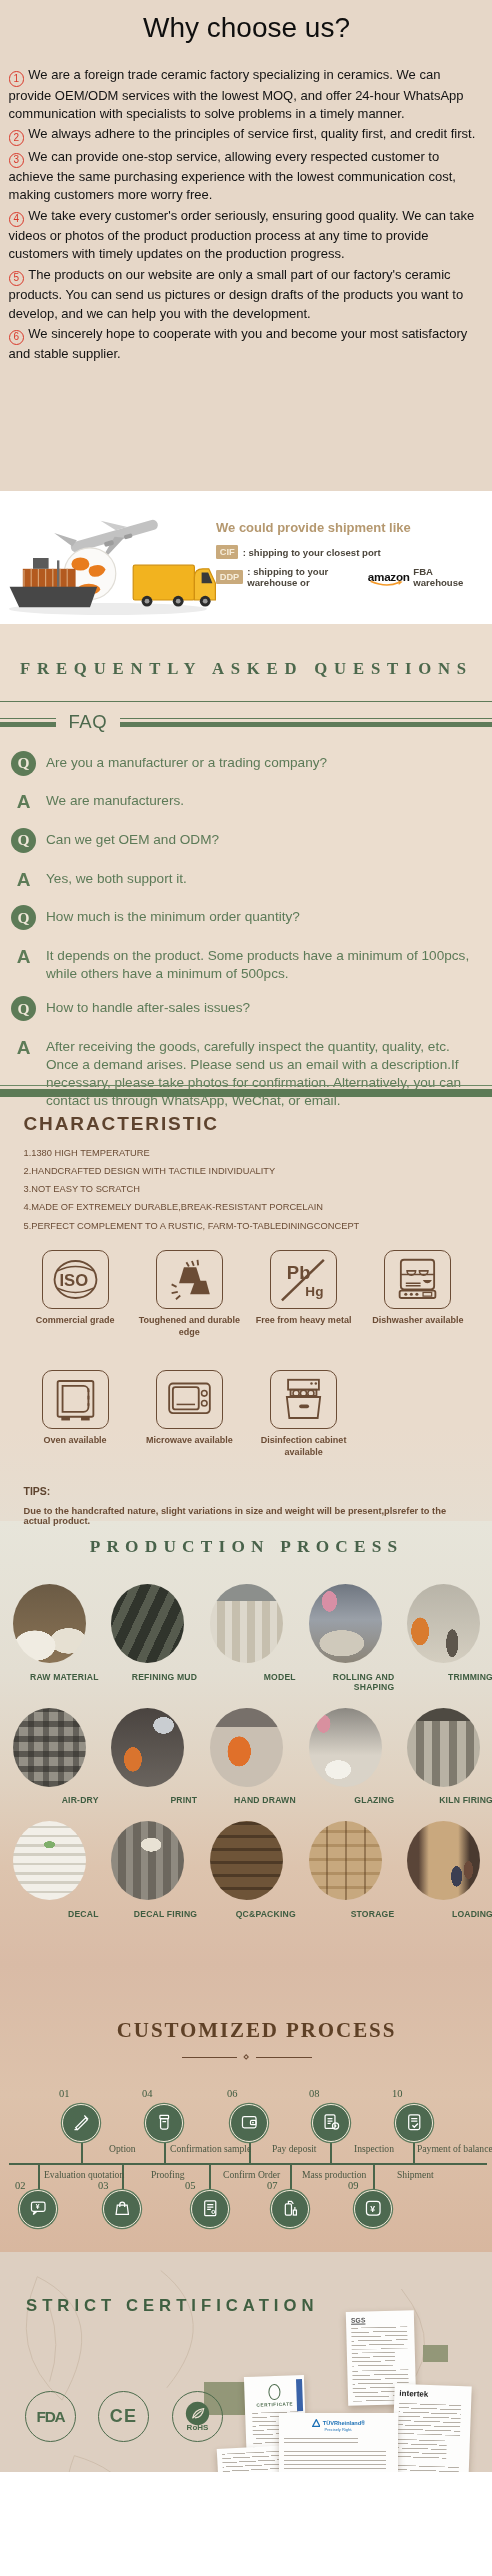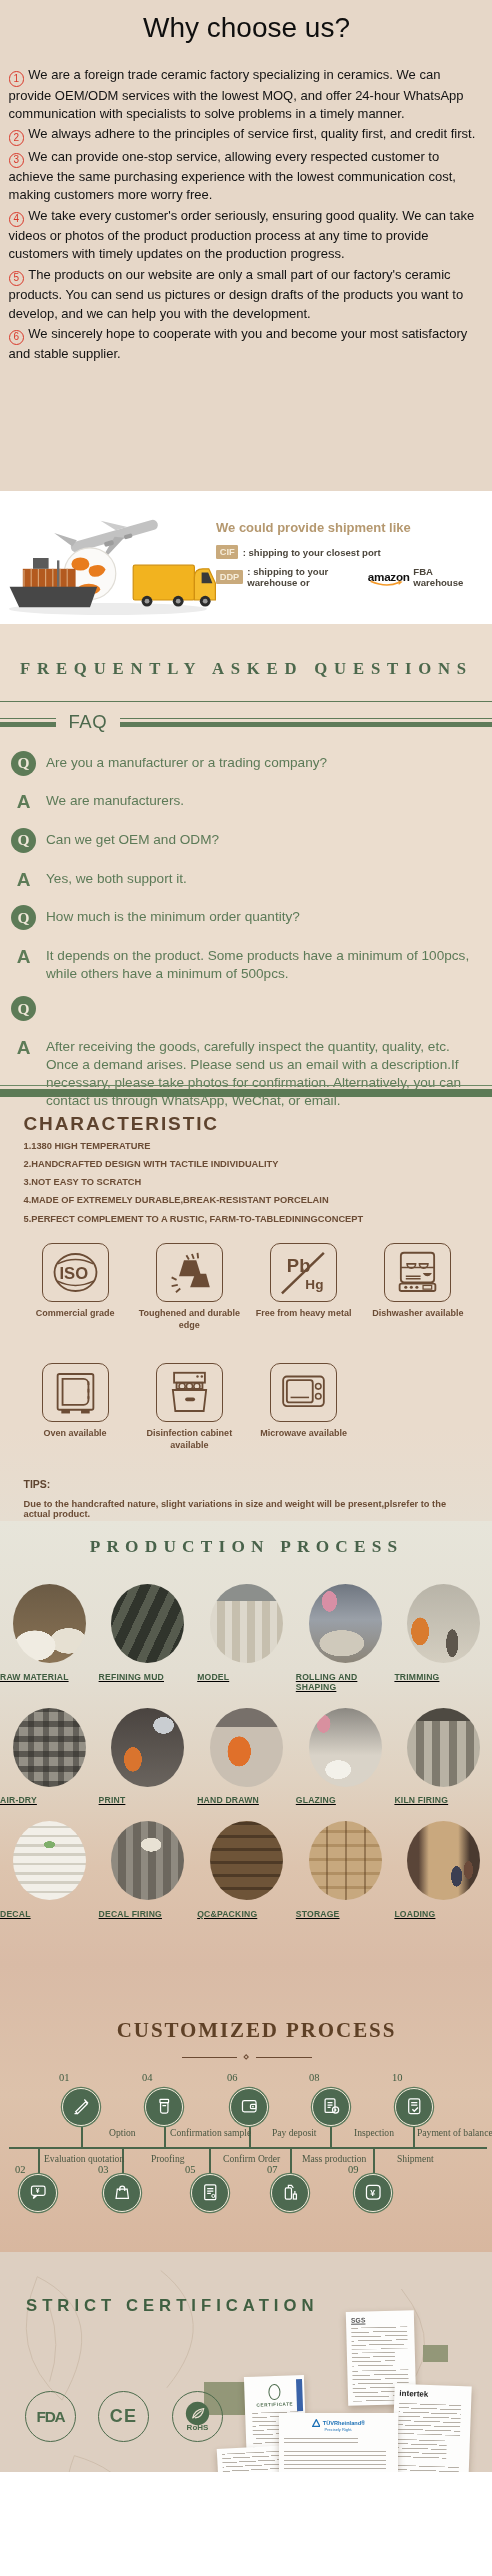--- a/index.html
+++ b/index.html
@@ -45,36 +45,36 @@
   .a-icon { flex:0 0 25px; width:25px; color:#5d7b57; font-size:19px; font-weight:bold; text-align:center; line-height:25px; }
   .qa-text { font-size:13.6px; color:#5c7a57; line-height:1.32; margin-left:10px; padding-top:3.1px; }
   .sec-divider { position:absolute; left:0; right:0; bottom:0; }
   .sec-divider .d1 { height:1.2px; background:#6f8a67; }
   .sec-divider .d2 { height:3.1px; }
   .sec-divider .d3 { height:8px; background:#5c7a55; }
 
   
   .charact { height:424px; background:linear-gradient(180deg,#e9dbcc 0%,#e9dbcc 78%,#e6ddd0 100%); padding:16px 23.5px 0; }
   .char-title { font-size:19px; font-weight:bold; color:#5e432e; letter-spacing:1.9px; }
-  .char-list { margin-top:2px; font-size:9.3px; font-weight:bold; color:#6b4c35; line-height:1.95; }
+  .char-list { margin-top:9px; font-size:9.3px; font-weight:normal; color:#6b4c35; line-height:1.95; }
   .char-grid { margin-top:15px; display:grid; grid-template-columns:repeat(4, 1fr); row-gap:32px; column-gap:11px; }
   .feature { text-align:center; }
   .f-box { width:67px; height:59px; border:1.5px solid #6b4c35; border-radius:10px; margin:0 auto;
     display:flex; align-items:center; justify-content:center; }
   .f-cap { margin-top:6.2px; font-size:9px; font-weight:bold; color:#6b4c35; line-height:1.3; }
   .tips-label { margin-top:26px; font-weight:bold; font-size:10.5px; color:#5e432e; }
   .tips-text { margin-top:9.3px; font-size:9.3px; font-weight:bold; color:#6b4c35; }
 
   
   .production { height:444px; padding-top:16px;
     background:linear-gradient(180deg,#e7e5da 0%,#e3ded2 34%,#e0d2c1 58%,#ddc4ae 78%,#d9bba6 100%); }
   .prod-title { text-align:center; font-family:"Liberation Serif", serif; font-size:17.3px; color:#48624a;
     letter-spacing:6.2px; font-weight:600; }
   .prod-grid { margin-top:27px; display:grid; grid-template-columns:repeat(5,1fr); }
-  .p-item { text-align:left; margin-bottom:16px;text-decoration:underline; }
+  .p-item { text-align:right; margin-bottom:16px; }
   .p-oval { width:73px; height:79px; border-radius:50%; margin:0 auto; }
   .p-label { margin-top:8.6px; font-size:8.6px; font-weight:bold; color:#3e5c40; letter-spacing:0.2px; }
   .ph1 { background:radial-gradient(34px 25px at 30% 78%,#f0ece2 0 60%,transparent 61%),
          radial-gradient(30px 21px at 76% 72%,#e6e0d2 0 60%,transparent 61%),
          linear-gradient(180deg,#6b5b45,#8a7355); }
   .ph2 { background:repeating-linear-gradient(115deg,#565b4e 0 8.6px,#30342c 8.6px 18.5px),linear-gradient(#3a3f38,#3a3f38); }
   .ph3 { background:linear-gradient(180deg,#8c8f8c 0 22%,transparent 22%),
          repeating-linear-gradient(90deg,#ddd8cc 0 7.4px,#c6bfae 7.4px 15px); background-color:#d5cfc0; }
   .ph4 { background:radial-gradient(13.6px 18.5px at 28% 22%,#d88fa5 0 55%,transparent 56%),
          radial-gradient(37px 21.6px at 45% 75%,#cfc9bb 0 60%,transparent 61%),
@@ -107,21 +107,21 @@
           linear-gradient(90deg,#5a4538 0 16%,#c9a87e 30% 70%,#4a3a30 86%); }
 
   
   .customized { height:287px; padding-top:53px;
     background:linear-gradient(180deg,#d9bba6 0%,#ddc2ab 45%,#d8b79f 100%); }
   .cust-title { text-align:center; font-family:"Liberation Serif", serif; font-size:21px; font-weight:bold;
     color:#5e4026; letter-spacing:1.9px;margin-left:20px; }
   .cust-div { margin:12.4px auto 0; width:130px; display:flex; align-items:center; gap:7.4px; }
   .cust-div .line { flex:1; height:1.2px; background:#6b4a33; }
   .cust-div .diamond { width:4.3px; height:4.3px; border:0.9px solid #6b4a33; transform:rotate(45deg); }
-  .timeline { position:relative; height:173px; margin-top:5px; }
+  .timeline { position:relative; height:173px; margin-top:21px; }
   .tl-line { position:absolute; left:8.6px; right:6.2px; top:82px; height:1.9px; background:#49654a; }
   .tl-stem { position:absolute; width:1.5px; background:#49654a; }
   .tl-circle { position:absolute; width:38px; height:38px; border-radius:50%; background:#4d6950;
     border:1.9px solid #f2ead9; box-shadow:0 0 0 1.2px #5d7a5d; display:flex; align-items:center; justify-content:center; }
   .tl-num { position:absolute; font-family:"Liberation Serif", serif; font-size:10.5px; color:#3f5b40; }
   .tl-label { position:absolute; font-family:"Liberation Serif", serif; font-size:9.6px; color:#4a5742; white-space:nowrap; }
 
   
   .certification { height:324px; background:#ddcfc1; position:relative; }
   .cert-title { position:absolute; left:26px; top:44px; font-size:16.7px; font-weight:bold; color:#3f5f41; letter-spacing:5px; }
@@ -240,20 +240,21 @@
       <div class="qa-row">
           <div class="q-icon">Q</div>
           <div class="qa-text">How much is the minimum order quantity?</div>
         </div>
       <div class="qa-row">
           <div class="a-icon">A</div>
           <div class="qa-text">It depends on the product. Some products have a minimum of 100pcs, while others have a minimum of 500pcs.</div>
         </div>
       <div class="qa-row">
           <div class="q-icon">Q</div>
+          <div class="qa-text">How to handle after-sales issues?</div>
         </div>
       <div class="qa-row">
           <div class="a-icon">A</div>
           <div class="qa-text">After receiving the goods, carefully inspect the quantity, quality, etc. Once a demand arises. Please send us an email with a description.If necessary, please take photos for confirmation. Alternatively, you can contact us through WhatsApp, WeChat, or email.</div>
         </div>
     </div>
     <div class="sec-divider">
         <div class="d1"></div>
         <div class="d2"></div>
         <div class="d3"></div>
@@ -325,44 +326,44 @@
           <path d="M64 20 v6 M64 32 v6 M64 44 v4" stroke="#6b4c35" stroke-width="3"></path>
           <rect x="20" y="66" width="14" height="6" fill="#6b4c35"></rect>
               <rect x="52" y="66" width="14" height="6" fill="#6b4c35"></rect>
         </svg>
           </div>
         <div class="f-cap">Oven available</div>
       </div>
       <div class="feature">
         <div class="f-box">
             <svg width="53" height="47" viewBox="0 0 86 76">
+          <rect x="10" y="12" width="66" height="48" rx="6" fill="none" stroke="#6b4c35" stroke-width="3"></rect>
+          <rect x="16" y="18" width="42" height="36" rx="4" fill="none" stroke="#6b4c35" stroke-width="3"></rect>
+          <circle cx="67" cy="28" r="4.5" fill="none" stroke="#6b4c35" stroke-width="2.5"></circle>
+          <circle cx="67" cy="44" r="4.5" fill="none" stroke="#6b4c35" stroke-width="2.5"></circle>
+          <path d="M22 46 h30" stroke="#6b4c35" stroke-width="2.5"></path>
+        </svg>
+          </div>
+        <div class="f-cap">Microwave available</div>
+      </div>
+      <div class="feature">
+        <div class="f-box">
+            <svg width="53" height="47" viewBox="0 0 86 76">
           <rect x="18" y="6" width="50" height="16" fill="none" stroke="#6b4c35" stroke-width="3"></rect>
           <circle cx="56" cy="12" r="2" fill="#6b4c35"></circle>
               <circle cx="63" cy="12" r="2" fill="#6b4c35"></circle>
           <path d="M22 22 h42 v10 h-42z" fill="none" stroke="#6b4c35" stroke-width="3"></path>
           <circle cx="31" cy="28" r="5" fill="none" stroke="#6b4c35" stroke-width="2.5"></circle>
           <circle cx="43" cy="28" r="5" fill="none" stroke="#6b4c35" stroke-width="2.5"></circle>
           <circle cx="55" cy="28" r="5" fill="none" stroke="#6b4c35" stroke-width="2.5"></circle>
           <path d="M16 34 h54 l-4 34 h-46 z" fill="none" stroke="#6b4c35" stroke-width="3"></path>
           <rect x="36" y="46" width="16" height="6" rx="3" fill="#6b4c35"></rect>
         </svg>
           </div>
         <div class="f-cap">Disinfection cabinet available</div>
-      </div>
-      <div class="feature">
-        <div class="f-box">
-            <svg width="53" height="47" viewBox="0 0 86 76">
-          <rect x="10" y="12" width="66" height="48" rx="6" fill="none" stroke="#6b4c35" stroke-width="3"></rect>
-          <rect x="16" y="18" width="42" height="36" rx="4" fill="none" stroke="#6b4c35" stroke-width="3"></rect>
-          <circle cx="67" cy="28" r="4.5" fill="none" stroke="#6b4c35" stroke-width="2.5"></circle>
-          <circle cx="67" cy="44" r="4.5" fill="none" stroke="#6b4c35" stroke-width="2.5"></circle>
-          <path d="M22 46 h30" stroke="#6b4c35" stroke-width="2.5"></path>
-        </svg>
-          </div>
-        <div class="f-cap">Microwave available</div>
       </div>
     </div>
     <div class="tips-label">TIPS:</div>
     <div class="tips-text">Due to the handcrafted nature, slight variations in size and weight will be present,plsrefer to the actual product.</div>
   </section>
 
   <section class="production">
     <div class="prod-title">PRODUCTION PROCESS</div>
     <div class="prod-grid">
       <div class="p-item">

